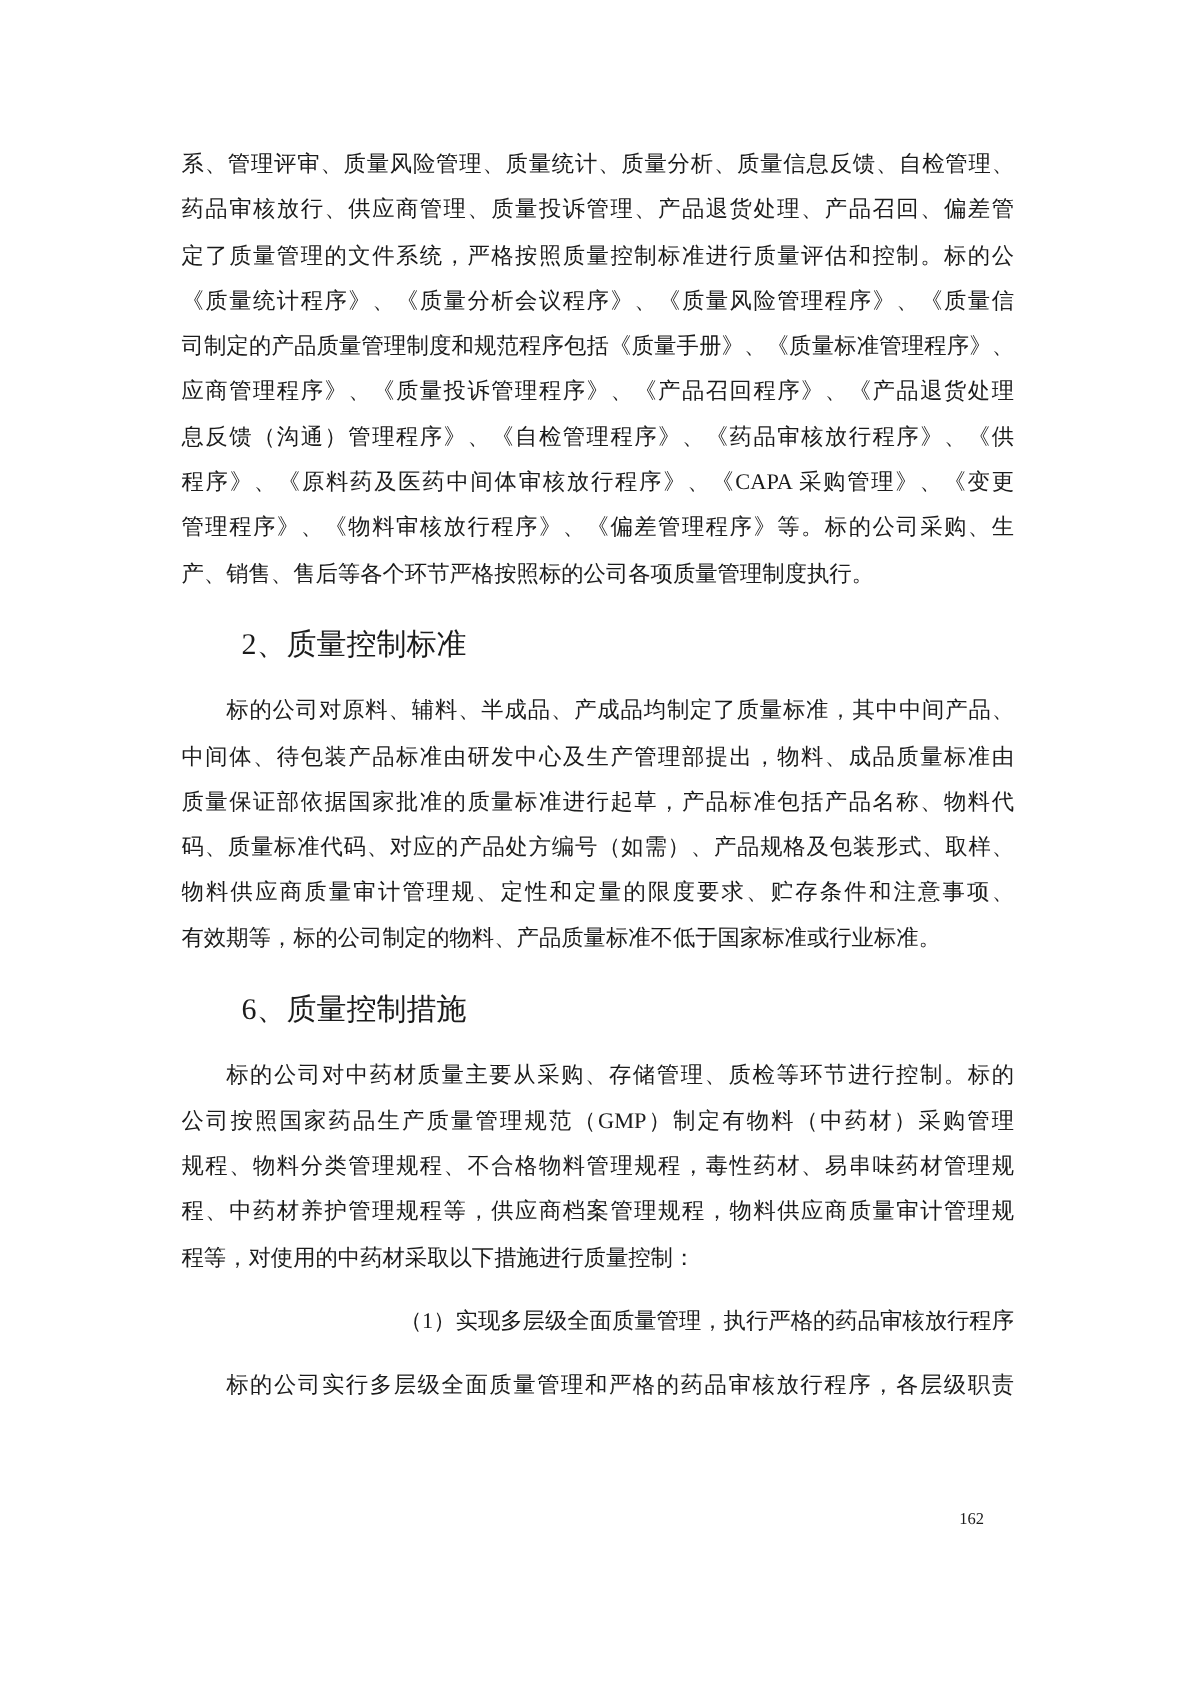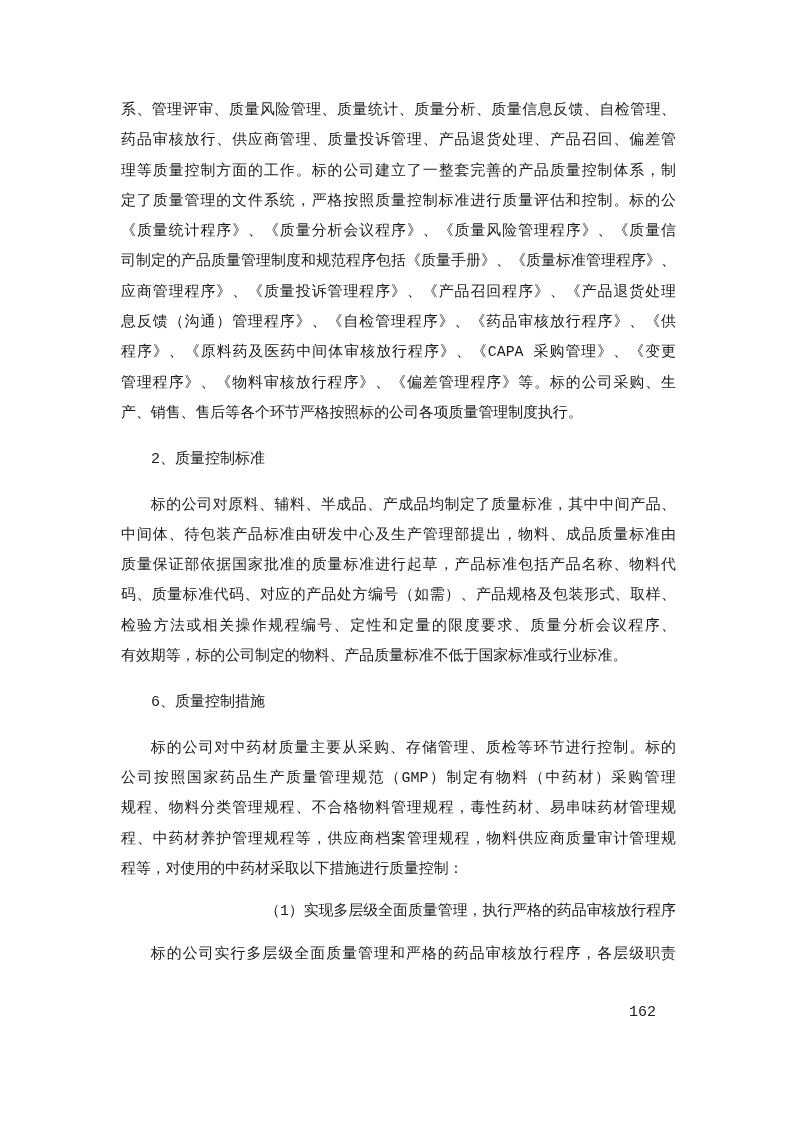--- a/index.html
+++ b/index.html
@@ -5,21 +5,21 @@
   html, body {
     margin: 0;
     padding: 0;
     background: #ffffff;
   }
   .page {
     position: relative;
     width: 774px;
     height: 1122px;
     background: #ffffff;
-    font-family: Liberation Mono, monospace;
+    font-family: Liberation Serif, serif;
     color: #1b1b1b;
     overflow: hidden;
   }
   .content {
     position: absolute;
     left: 121px;
     top: 95px;
     width: 555px;
   }
   .para {
@@ -38,67 +38,66 @@
   .line.last {
     text-align-last: left;
   }
   .para .line:first-child {
     text-indent: 2em;
   }
   .para.continued .line:first-child {
     text-indent: 0;
   }
   .heading {
-    font-size: 15px;
+    font-size: 20px;
     line-height: 30.3px;
     margin: 17px 0 14px 0;
     text-indent: 2em;
     text-align: left;
   }
   .subheading {
     font-size: 14.9px;
     line-height: 30.3px;
     margin: 12px 0 13px 0;
     text-indent: 2em;
     text-align: right;
   }
   .page-number {
     position: absolute;
     top: 1003px;
     right: 118px;
-    font-size: 15px;
+    font-size: 11px;
     line-height: 20px;
     color: #1b1b1b;
   }
 </style>
 </head>
 <body>
 
 <div class="page">
   <main class="content">
       <div class="para continued">
         <div class="line">系、管理评审、质量风险管理、质量统计、质量分析、质量信息反馈、自检管理、</div>
         <div class="line">药品审核放行、供应商管理、质量投诉管理、产品退货处理、产品召回、偏差管</div>
-        <div class="line">理等质量控制方面的工作。标的公司建立了一整套完善的产品质量控制体系，制</div>
         <div class="line">定了质量管理的文件系统，严格按照质量控制标准进行质量评估和控制。标的公</div>
         <div class="line">《质量统计程序》、《质量分析会议程序》、《质量风险管理程序》、《质量信</div>
         <div class="line">司制定的产品质量管理制度和规范程序包括《质量手册》、《质量标准管理程序》、</div>
         <div class="line">应商管理程序》、《质量投诉管理程序》、《产品召回程序》、《产品退货处理</div>
         <div class="line">息反馈（沟通）管理程序》、《自检管理程序》、《药品审核放行程序》、《供</div>
         <div class="line">程序》、《原料药及医药中间体审核放行程序》、《CAPA 采购管理》、《变更</div>
         <div class="line">管理程序》、《物料审核放行程序》、《偏差管理程序》等。标的公司采购、生</div>
         <div class="line last">产、销售、售后等各个环节严格按照标的公司各项质量管理制度执行。</div>
       </div>
       <div class="heading">2、质量控制标准</div>
       <div class="para">
         <div class="line">标的公司对原料、辅料、半成品、产成品均制定了质量标准，其中中间产品、</div>
         <div class="line">中间体、待包装产品标准由研发中心及生产管理部提出，物料、成品质量标准由</div>
         <div class="line">质量保证部依据国家批准的质量标准进行起草，产品标准包括产品名称、物料代</div>
         <div class="line">码、质量标准代码、对应的产品处方编号（如需）、产品规格及包装形式、取样、</div>
-        <div class="line">检验方法或相关操作规程编号、定性和定量的限度要求、质量分析会议程序、</div>
+        <div class="line">物料供应商质量审计管理规、定性和定量的限度要求、贮存条件和注意事项、</div>
         <div class="line last">有效期等，标的公司制定的物料、产品质量标准不低于国家标准或行业标准。</div>
       </div>
       <div class="heading">6、质量控制措施</div>
       <div class="para">
         <div class="line">标的公司对中药材质量主要从采购、存储管理、质检等环节进行控制。标的</div>
         <div class="line">公司按照国家药品生产质量管理规范（GMP）制定有物料（中药材）采购管理</div>
         <div class="line">规程、物料分类管理规程、不合格物料管理规程，毒性药材、易串味药材管理规</div>
         <div class="line">程、中药材养护管理规程等，供应商档案管理规程，物料供应商质量审计管理规</div>
         <div class="line last">程等，对使用的中药材采取以下措施进行质量控制：</div>
       </div>

